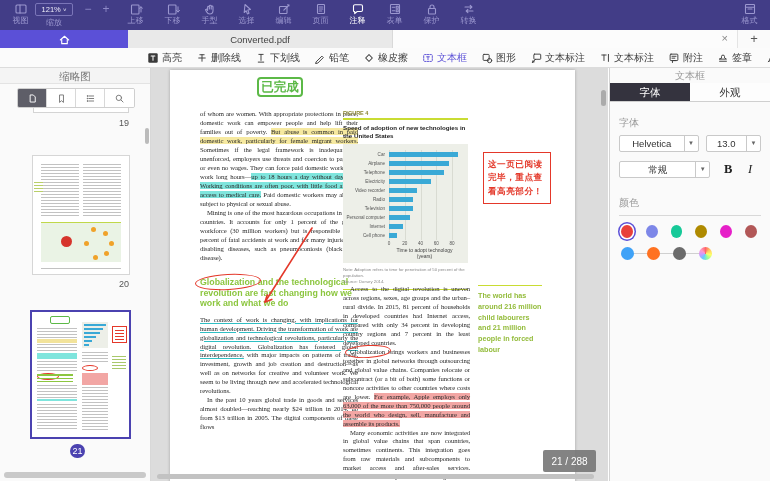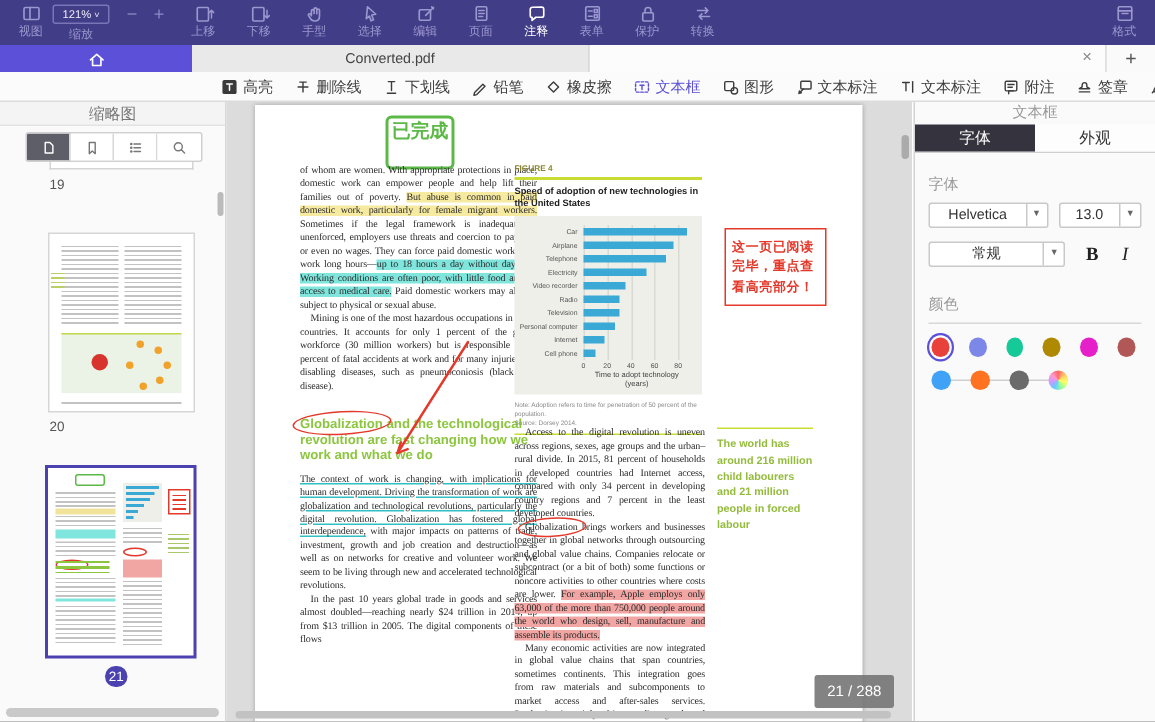--- a/index.html
+++ b/index.html
@@ -45,21 +45,21 @@
 
   
   .sidebar{position:absolute;left:0;top:68px;width:151px;height:413px;background:#FAFAFA;border-right:1px solid #D8D8D8;}
   .sb-header{height:16px;background:#F4F4F4;border-bottom:1px solid #E3E3E3;text-align:center;
              font-size:10.5px;line-height:16px;color:#777;}
   .sb-tabs{position:absolute;left:17px;top:20px;display:flex;border:1px solid #CFCFCF;border-radius:2px;overflow:hidden;}
   .sb-tab{width:29px;height:18px;background:#FFF;border-right:1px solid #D8D8D8;display:flex;align-items:center;justify-content:center;color:#777;}
   .sb-tab:last-child{border-right:none;}
   .sb-tab.sel{background:#5E5E68;color:#fff;}
   .th19{position:absolute;left:33px;top:40px;width:96px;height:5px;background:#fff;border:1px solid #D4D4D4;border-top:none;}
-  .th-label{position:absolute;width:96px;left:33px;text-align:left;font-size:9px;color:#555;}
+  .th-label{position:absolute;width:96px;left:33px;text-align:right;font-size:9px;color:#555;}
   .thumb{position:absolute;left:33px;width:96px;background:#fff;box-shadow:0 0 0 1px #D6D6D6;}
   .t20{top:88px;height:118px;}
   .t21{top:244px;height:125px;left:32px;width:97px;box-shadow:0 0 0 2px #4B42B0;}
   .pill21{position:absolute;left:70px;top:376px;width:15px;height:14px;background:#4B42B0;border-radius:7px;
           color:#fff;font-size:9px;line-height:14px;text-align:center;}
   .ln{background:repeating-linear-gradient(to bottom,#C2C2C2 0,#C2C2C2 1px,transparent 1px,transparent 3px);}
   .sb-vscroll{position:absolute;right:1px;top:60px;width:4px;height:16px;background:#BBB;border-radius:2px;}
   .sb-hscroll{position:absolute;left:4px;right:4px;bottom:3px;height:6px;background:#C9C9C9;border-radius:3px;}
 
   
@@ -75,21 +75,21 @@
   .t21 .chip{position:absolute;left:18px;top:4px;width:20px;height:8px;border:1px solid #5CB947;border-radius:2px;}
   .t21 .b{position:absolute;}
   .redminibox{position:absolute;right:2px;top:14px;width:15px;height:17px;border:1px solid #E4382A;
       background:repeating-linear-gradient(to bottom,#E4382A 0,#E4382A 1px,transparent 1px,transparent 3px);background-size:9px 100%;background-repeat:no-repeat;background-position:2px 3px;}
   .miniellipse{position:absolute;border:1px solid #E4382A;border-radius:50%;}
 
   
   .docview{position:absolute;left:151px;top:68px;width:457px;height:413px;background:#DCDCDC;overflow:hidden;}
   .page{position:absolute;left:19px;top:2px;width:405px;height:430px;background:#fff;box-shadow:0 0 3px rgba(0,0,0,.25);
         font-family:"Liberation Serif",serif;color:#2B2B2B;}
-  .stamp{position:absolute;left:87px;top:7px;width:46px;height:36px;border:2px solid #5CB947;border-radius:4px;
+  .stamp{position:absolute;left:87px;top:7px;width:46px;height:20px;border:2px solid #5CB947;border-radius:4px;
          color:#5CB947;font-family:"Liberation Sans",sans-serif;font-weight:bold;font-size:12.5px;line-height:16px;text-align:center;background:#fff;}
   .colL{position:absolute;left:30px;top:40px;width:158px;}
   .body-p{font-size:6.7px;line-height:1.34;text-align:justify;letter-spacing:-0.1px;margin:0;}
   .ind{text-indent:7px;}
   .gheading{font-family:"Liberation Sans",sans-serif;font-weight:bold;color:#8CC63F;font-size:8.8px;line-height:1.18;
             margin:15px 0 7px 0;text-align:left;}
   .hl-y{background:#F6E9A0;}
   .hl-c{background:#7FE5DD;}
   .hl-p{background:#F2A6A4;}
   .ul{text-decoration:underline;text-decoration-color:#2FBFC4;text-underline-offset:1px;}

